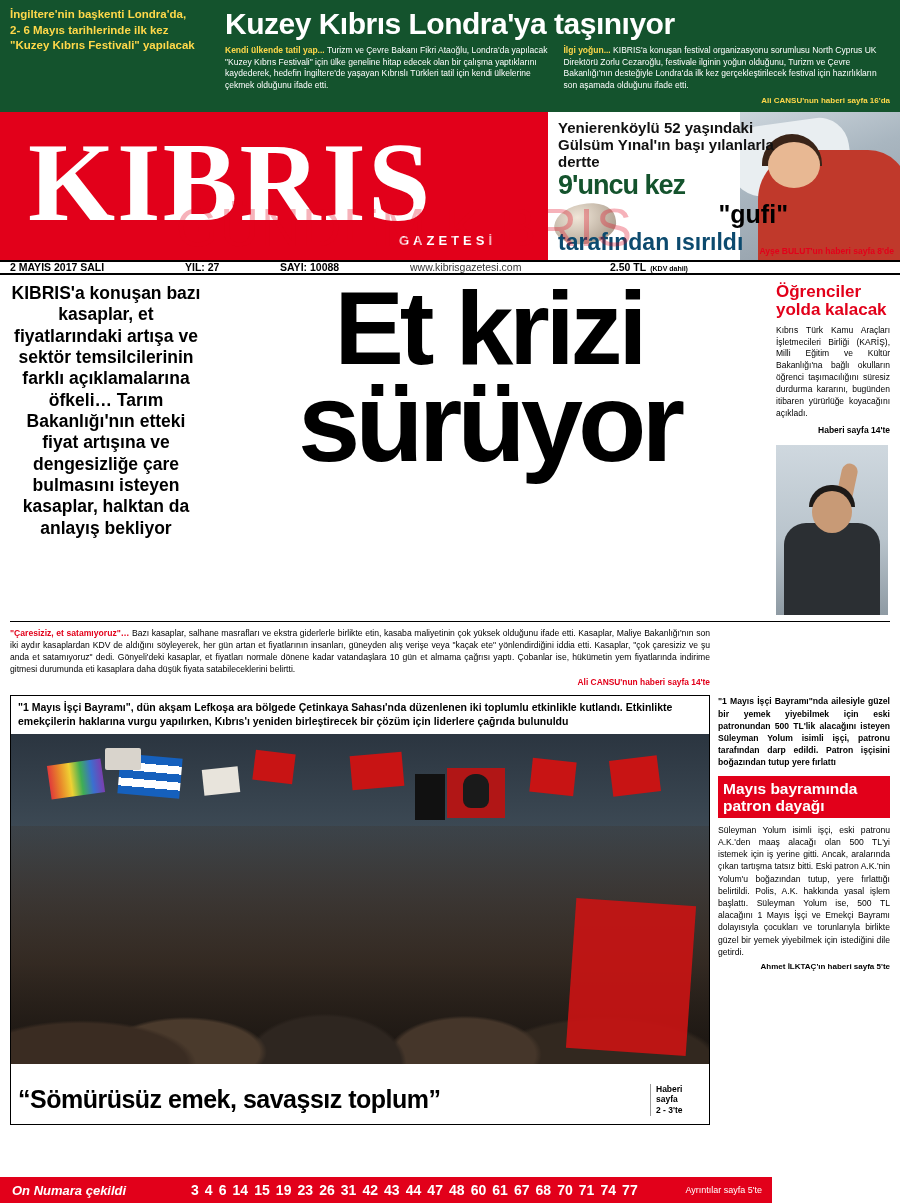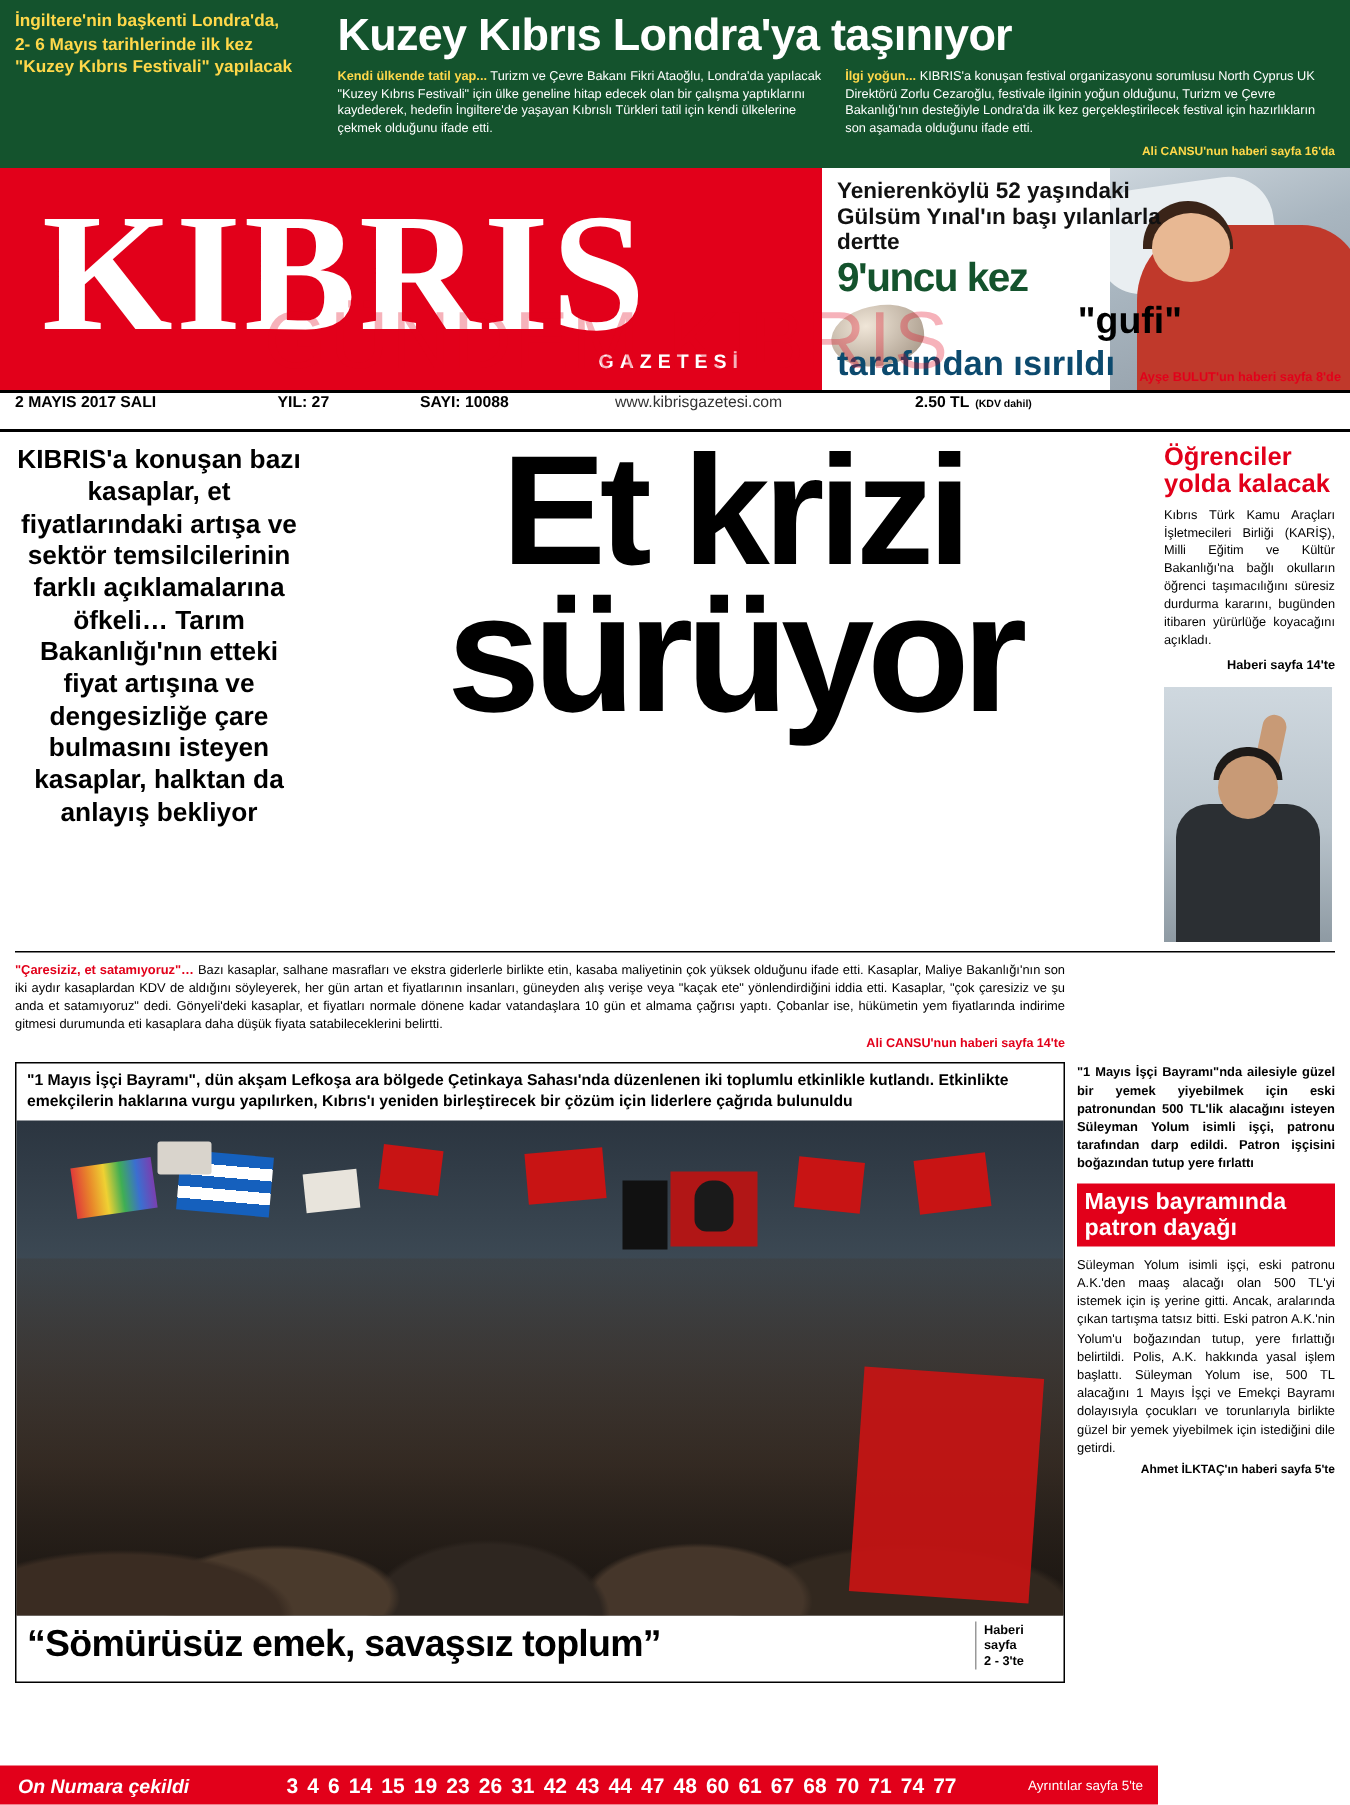--- a/index.html
+++ b/index.html
@@ -77,21 +77,21 @@
   .promo-l1 { font-size:15px; font-weight:bold; line-height:1.12; color:#111; }
   .promo-big { font-size:27px; font-weight:bold; color:#14532d; line-height:1.0; margin-top:2px; letter-spacing:-1px;}
   .promo-gufi { font-size:25px; font-weight:bold; color:#000; text-align:right; margin-top:1px; }
   .promo-l2 { font-size:23px; font-weight:bold; color:#0c4a6e; line-height:1.05; margin-top:1px; }
   .promo-shell { position:absolute; left:6px; top:92px; width:62px; height:40px; background:radial-gradient(ellipse at 40% 30%, #f0e6d8, #9f9080); border-radius:50% 50% 45% 55%; transform:rotate(-12deg); }
   .promo-byline { position:absolute; right:6px; bottom:4px; color:#e2001a; font-size:8.5px; font-weight:bold; }
 
   
   .infostrip {
     border-top:2px solid #000; border-bottom:2px solid #000;
-    height:28px; display:flex; align-items:flex-start;
+    height:15px; display:flex; align-items:flex-end;
     font-size:10.5px; padding:0 10px; font-weight:bold;
   }
   .infostrip span { display:inline-block; }
   .is1 { width:175px; }
   .is2 { width:95px; }
   .is3 { width:130px; }
   .is4 { width:200px; color:#333; font-weight:normal; }
   .is5 { font-weight:bold; }
   .is5 small { font-size:7px; }
 
@@ -161,21 +161,21 @@
       linear-gradient(180deg, rgba(60,48,38,0.25), rgba(25,20,16,0.95));
   }
   .flag { position:absolute; }
   .f-red { background:#c81414; }
   .f-dark { background:#111; }
   .f-rain { background:linear-gradient(90deg,#e03a3a,#e8862a,#efd133,#3fae54,#3b6fd0,#7a3fb0); }
   .f-cuba { background:linear-gradient(180deg,#1560bd 0 20%,#fff 20% 40%,#1560bd 40% 60%,#fff 60% 80%,#1560bd 80% 100%); }
   .f-che { background:#b11616; }
   .f-white { background:#e8e4dc; }
   .photo-cap-bot {
-    display:flex; align-items:center; padding:4px 7px 8px 7px;
+    display:flex; align-items:center; padding:20px 7px 8px 7px;
   }
   .cap-bot-text { flex:1; font-size:25px; font-weight:bold; letter-spacing:-0.5px; }
   .cap-bot-ref { width:52px; font-size:8.5px; line-height:1.25; font-weight:bold; text-align:left; border-left:1px solid #999; padding-left:5px;}
 
   .col-far { flex:1; padding-left:8px; }
   .cf-lead { font-size:8.6px; line-height:1.42; font-weight:bold; text-align:justify; }
   .cf-head {
     background:#e2001a; color:#fff; font-size:15.5px; font-weight:bold;
     line-height:1.1; padding:4px 5px; margin:7px 0 6px 0;
   }

